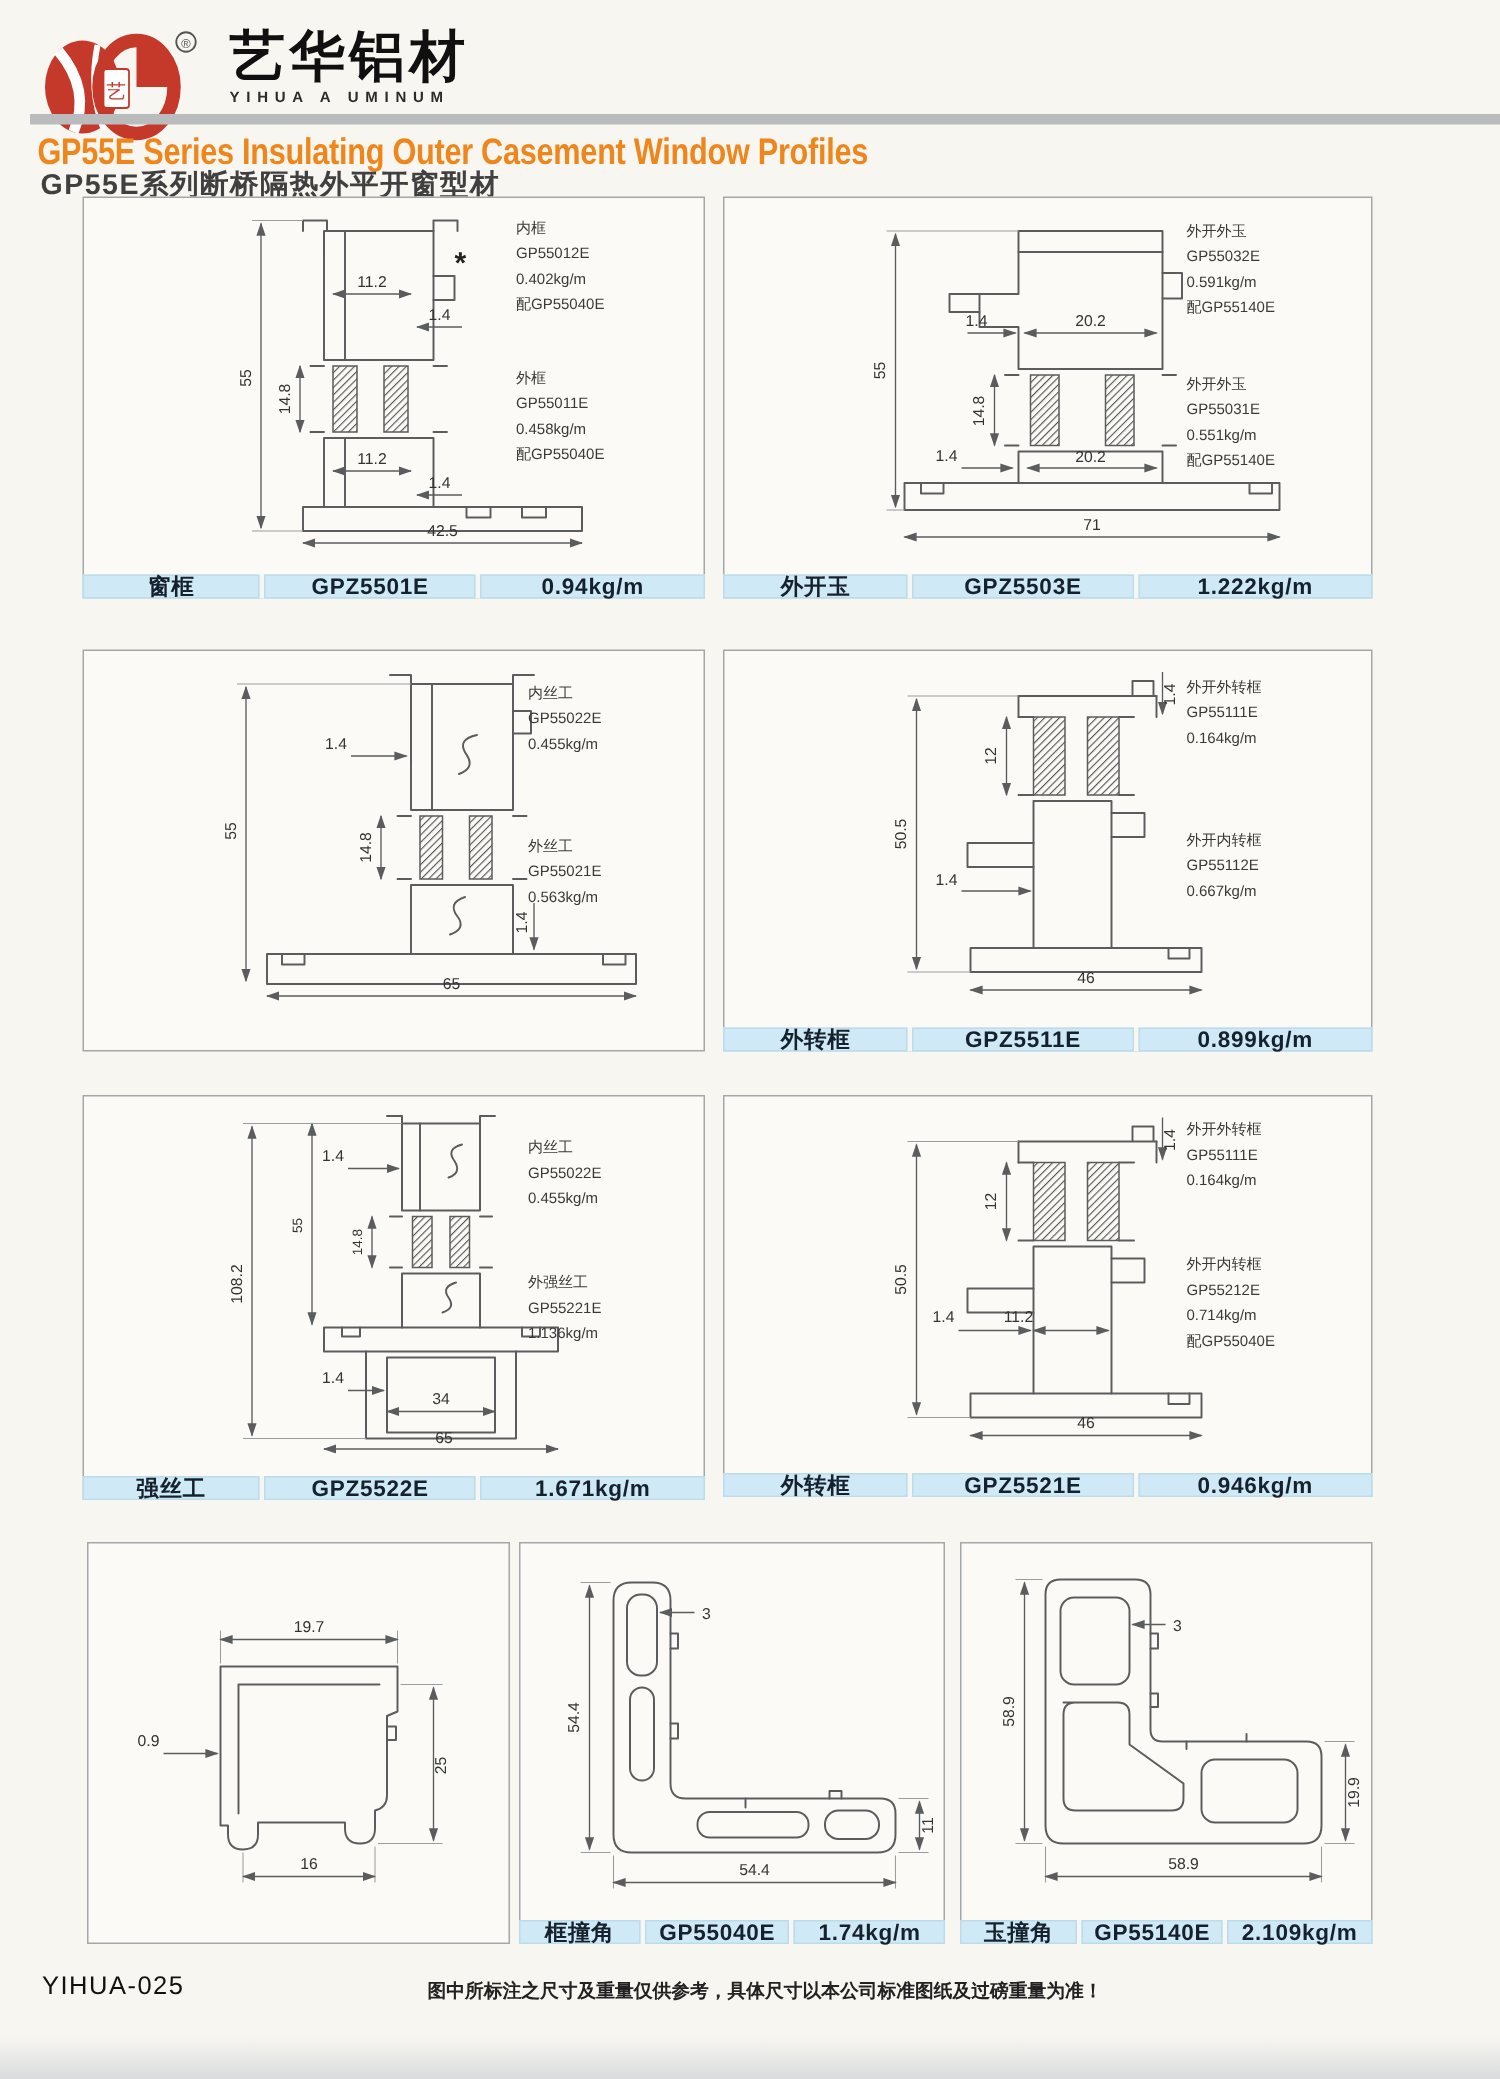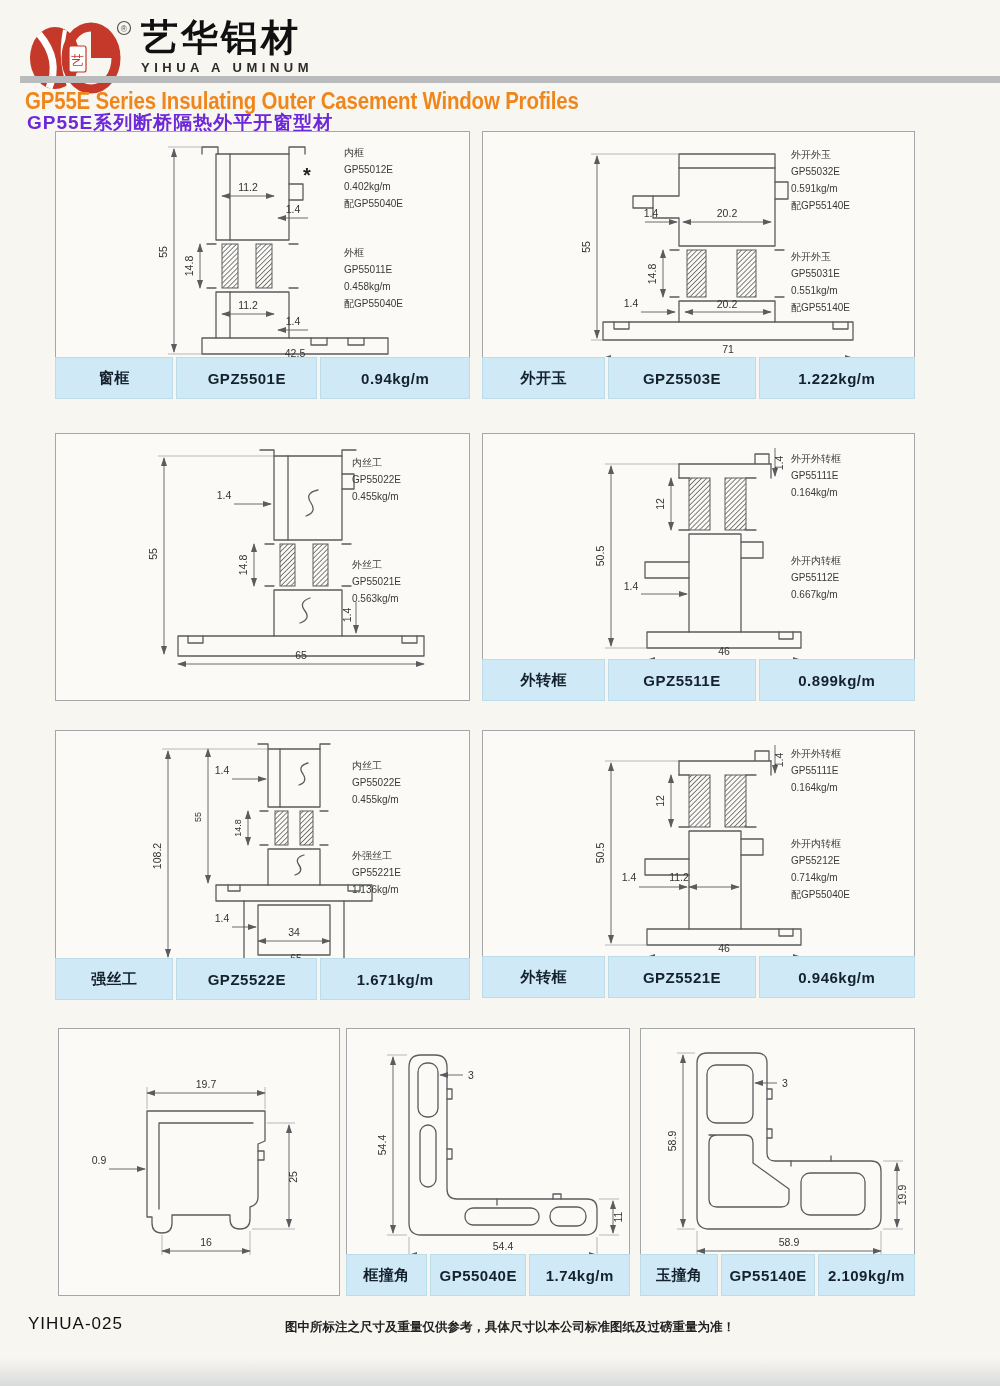--- a/index.html
+++ b/index.html
@@ -1,32 +1,32 @@
 <!DOCTYPE html>
 <html><head>
 <meta charset="utf-8">
 <style>
   *{box-sizing:border-box}
   html,body{margin:0;padding:0;background:#e9e9e9;font-family:"Liberation Sans",sans-serif}
   .page{position:relative;width:1000px;height:1386px;margin:0 auto;background:#f8f6f1;overflow:hidden}
 
   
   .logo-wrap{position:absolute;left:25px;top:16px;display:flex;align-items:flex-start}
-  .brand-text{margin-left:8px}
+  .brand-text{margin-left:20px}
   .brand-cn{font-size:37px;font-weight:bold;color:#101010;letter-spacing:3px;line-height:44px}
-  .brand-en{font-size:13px;font-weight:bold;color:#2b2b2b;letter-spacing:4.5px;margin-top:0px}
+  .brand-en{font-size:10px;font-weight:bold;color:#2b2b2b;letter-spacing:4.5px;margin-top:0px}
   .topstrip{position:absolute;left:20px;right:0;top:76px;height:7px;background:#b9bbbd}
   .title-en{position:absolute;left:25px;top:87px;font-size:22px;font-weight:bold;color:#ef861b;
             letter-spacing:-0.2px;transform:scale(.93,1.12);transform-origin:left top;white-space:nowrap}
-  .title-cn{position:absolute;left:27px;top:110px;font-size:19px;font-weight:bold;color:#6d28d9;letter-spacing:1px}
+  .title-cn{position:absolute;left:27px;top:110px;font-size:19px;font-weight:bold;color:#404040;letter-spacing:1px}
 
   
   .box{position:absolute;border:1px solid #a3a7aa;background:#fbfaf6}
   .box svg.diagram{position:absolute;left:0;top:0}
-  .bar{position:absolute;left:-1px;right:-1px;bottom:-1px;height:42px;display:flex;gap:3px;background:#f8f6f1}
+  .bar{position:absolute;left:-1px;right:-1px;bottom:-1px;height:16px;display:flex;gap:3px;background:#f8f6f1}
   .cell{background:#cfe9f6;border:1px solid #bddcea;display:flex;align-items:center;justify-content:center;
         font-weight:bold;font-size:15px;color:#15222d;letter-spacing:.5px}
   .c1{flex:0 0 28.5%}.c2{flex:0 0 34%}.c3{flex:1}
   .q1{flex:0 0 20%}.q2{flex:0 0 28%}.q3{flex:0 0 26%}.q4{flex:1}
   .bar.small .cell{font-size:13.5px;letter-spacing:0}
   .ann{position:absolute;font-size:10px;line-height:17px;color:#3a3a3a;white-space:pre-line}
 
   
   .prof{stroke:#5a5c5e;fill:none;stroke-width:1.3;stroke-linejoin:round;stroke-linecap:round}
   .tb{fill:url(#hatch);stroke:#5a5c5e;stroke-width:1}

